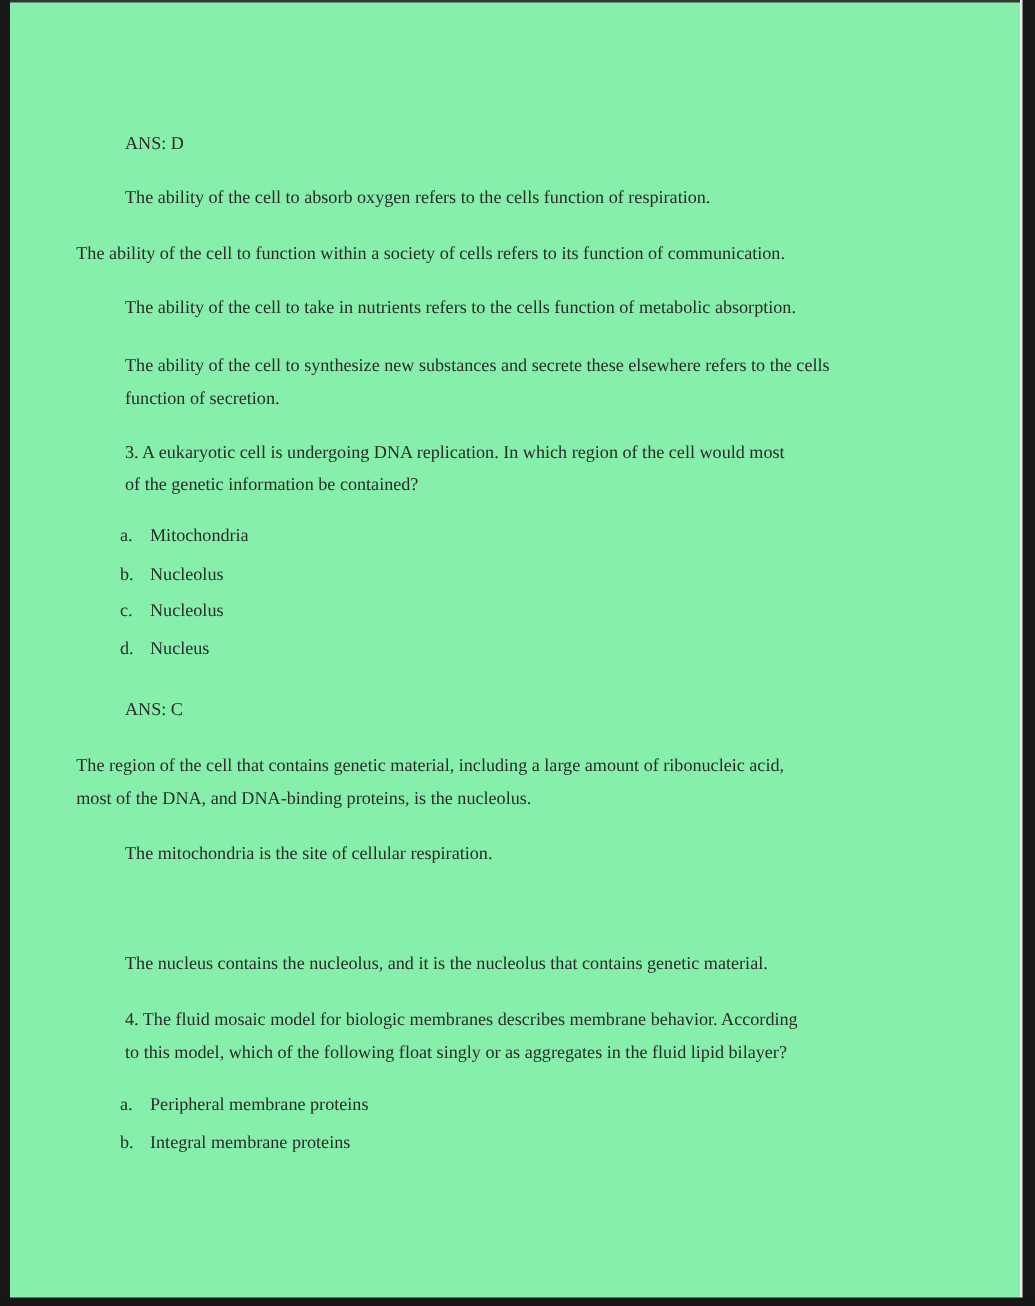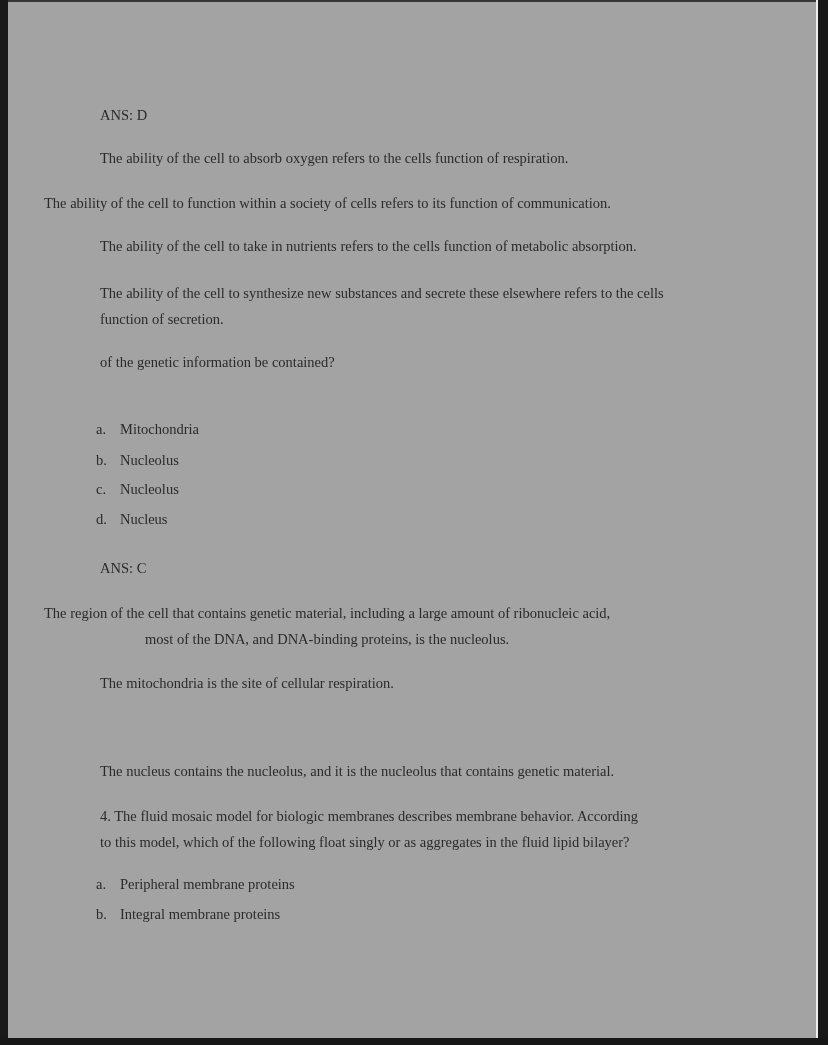--- a/index.html
+++ b/index.html
@@ -5,21 +5,21 @@
   html, body { margin: 0; padding: 0; }
   body {
     width: 828px; height: 1045px;
     background: #ffffff;
     font-family: "Liberation Serif", "DejaVu Serif", serif;
     overflow: hidden;
   }
   .screen {
     position: relative;
     width: 828px; height: 1045px;
-    background: #a3a3a3;
+    background: #86efac;
   }
   .edge-left {
     position: absolute; left: 0; top: 0;
     width: 8px; height: 1045px;
     background: #191919;
   }
   .edge-right {
     position: absolute; right: 0; top: 0;
     width: 10px; height: 1045px;
     background: #191919;
@@ -36,21 +36,21 @@
     background: #161616;
   }
   .block {
     position: absolute;
     line-height: 26px;
     font-size: 14.5px;
     color: #2a2a2a;
     white-space: nowrap;
   }
   .indent { left: 100px; }
-  .flush  { left: 44px; text-align: center;  }
+  .flush  { left: 61px;  }
   .opt    { left: 96px; }
   .opt-letter { display: inline-block; width: 24px; }
   .line { display: block; }
 </style>
 </head>
 <body>
 
 <div class="screen">
 
   <div class="edge-top"></div>
@@ -65,20 +65,21 @@
   <div class="block flush" style="top:190px">The ability of the cell to function within a society of cells refers to its function of communication.</div>
 
   <div class="block indent" style="top:233px">The ability of the cell to take in nutrients refers to the cells function of metabolic absorption.</div>
 
   <div class="block indent" style="top:280px">
     <span class="line">The ability of the cell to synthesize new substances and secrete these elsewhere refers to the cells</span>
     <span class="line">function of secretion.</span>
   </div>
 
   <div class="block indent" style="top:349px">
+    <span class="line">3. A eukaryotic cell is undergoing DNA replication. In which region of the cell would most</span>
     <span class="line">of the genetic information be contained?</span>
   </div>
 
   <div class="block opt" style="top:416px">
     <span class="opt-letter">a.</span><span>Mitochondria</span>
   </div>
   <div class="block opt" style="top:447px">
     <span class="opt-letter">b.</span><span>Nucleolus</span>
   </div>
   <div class="block opt" style="top:476px">

